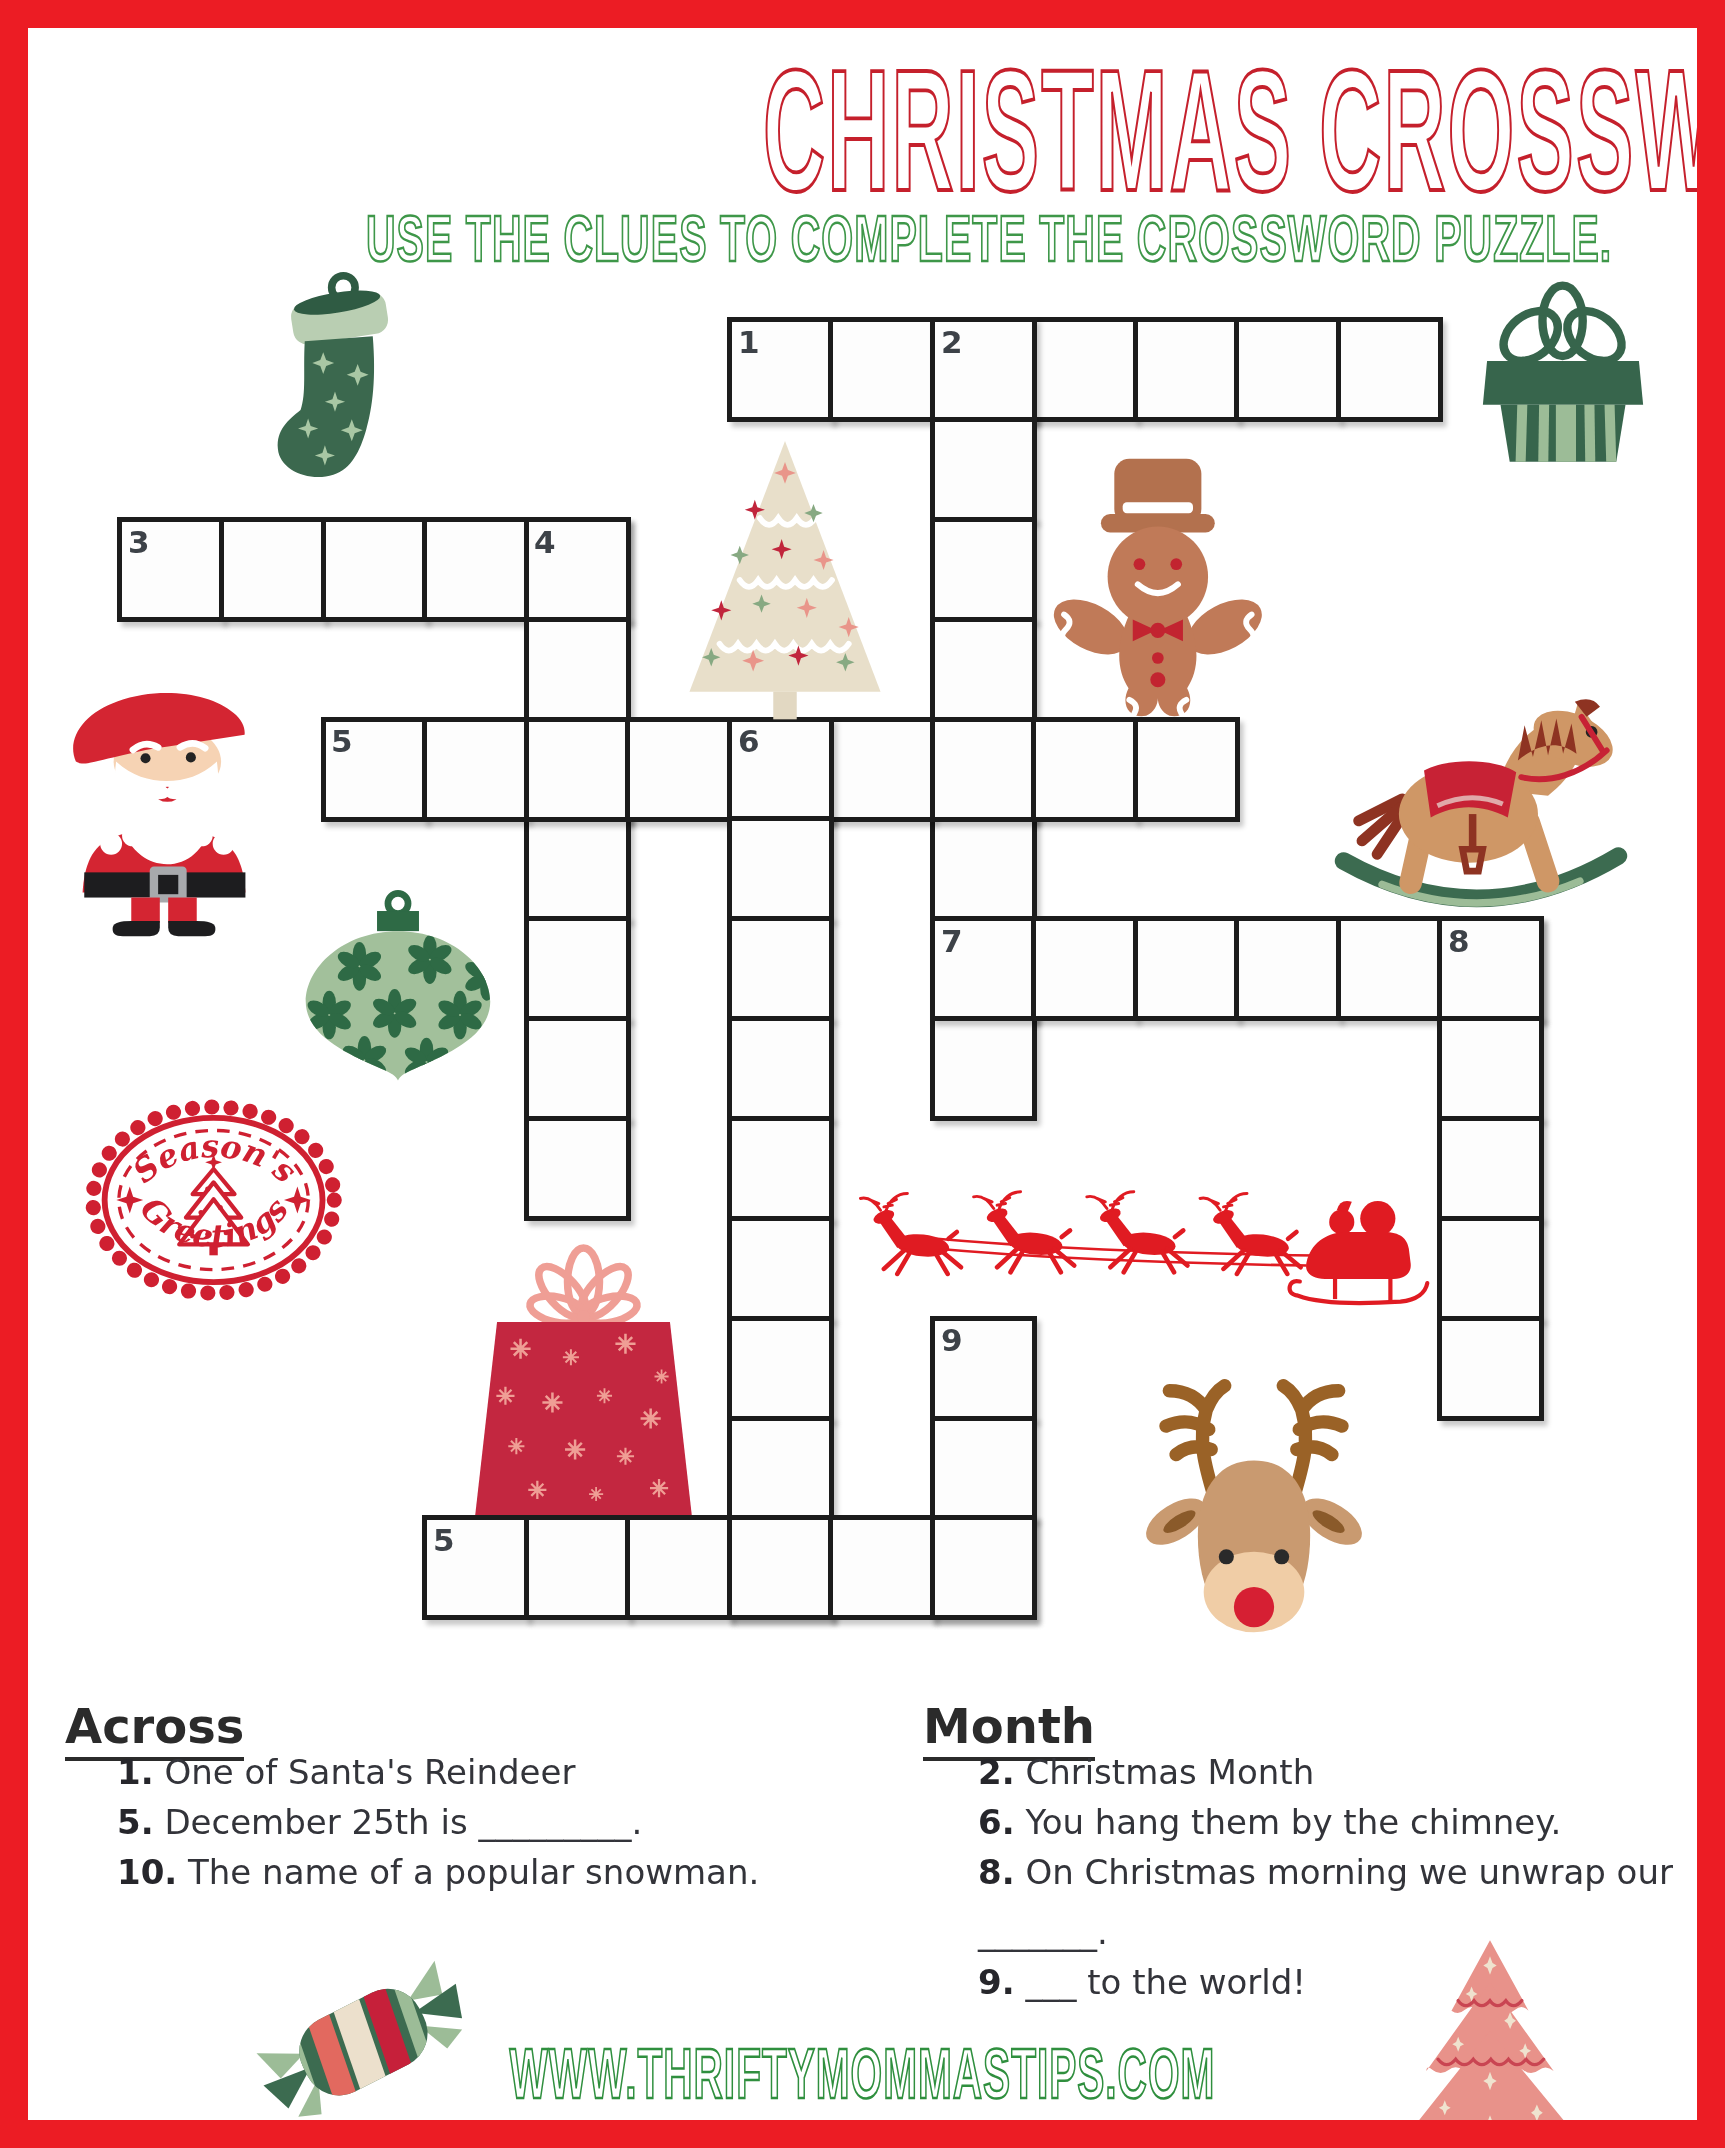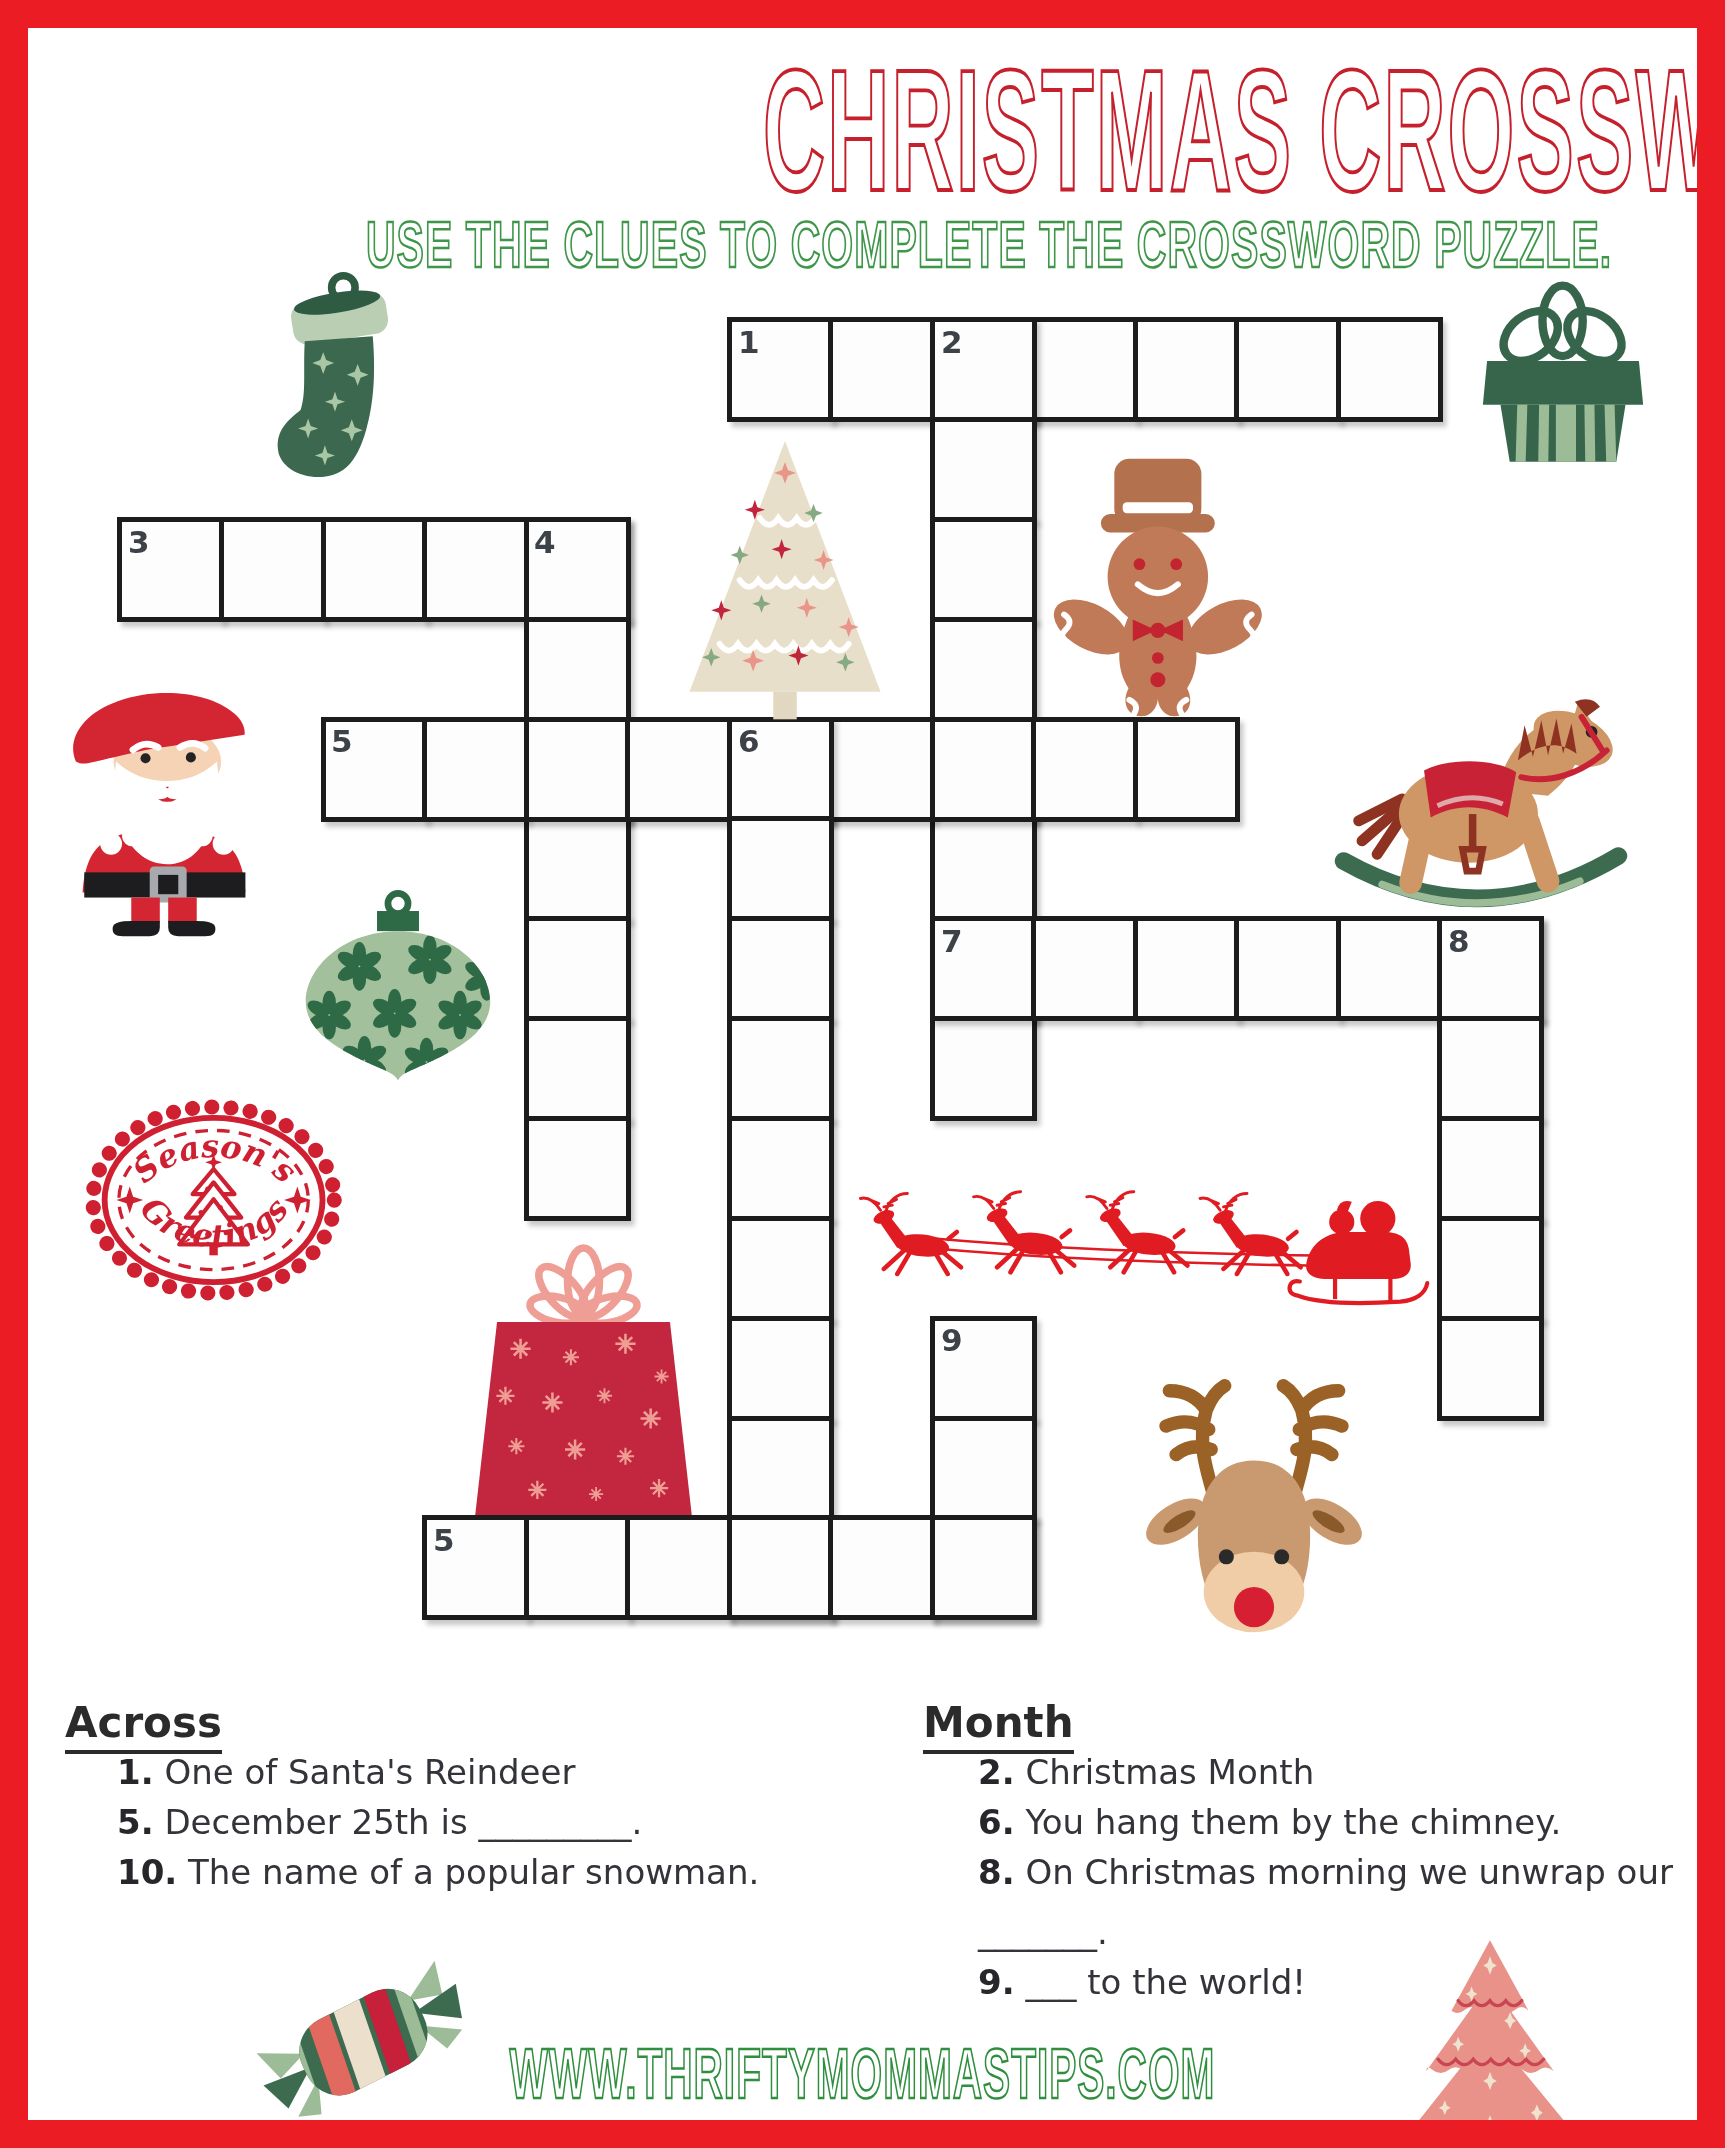--- a/index.html
+++ b/index.html
@@ -4,30 +4,30 @@
 <style>
   html,body{margin:0;padding:0;background:#fff;}
   #canvas{position:relative;width:1725px;height:2148px;background:#fff;overflow:hidden;
           font-family:"DejaVu Sans",sans-serif;}
   #frame{position:absolute;inset:0;border:28px solid #ec1c24;pointer-events:none;z-index:40;}
   .titlewrap{position:absolute;left:0;width:100%;text-align:center;white-space:nowrap;z-index:5;}
   .outline{display:inline-block;line-height:1;font-weight:700;font-family:"Liberation Sans",sans-serif;color:#fff;}
   @supports not (-webkit-text-stroke: 1px red){ .outline{color:inherit;} }
   #title{top:44px;}
   #title .outline{font-size:172px;letter-spacing:4.2px;transform:scaleX(.50);-webkit-text-stroke:3.8px #c5202c;color:#fff;}
-  #subtitle{top:206px;margin-top:6px;}
+  #subtitle{top:206px;}
   #subtitle .outline{font-size:65px;letter-spacing:1.7px;transform:scaleX(.63);-webkit-text-stroke:2.5px #3e9749;}
   #footer-url{top:2039px;z-index:45;}
   #footer-url .outline{font-size:70px;letter-spacing:1.7px;transform:scaleX(.58);-webkit-text-stroke:2.5px #2f8f3e;}
   .cell{position:absolute;width:107px;height:105px;box-sizing:border-box;border:5px solid #1c1c1c;
         background:#fdfdfd;box-shadow:4.2px 5px 5px rgba(0,0,0,.22);}
   .cellnum{position:absolute;font-size:31px;font-weight:700;color:#3d4248;z-index:12;
            font-family:"DejaVu Sans",sans-serif;}
   .deco{position:absolute;}
-  .clue-head{position:absolute;font-size:42px;font-weight:700;color:#2b2b2b;z-index:20;
+  .clue-head{position:absolute;font-size:48px;font-weight:700;color:#2b2b2b;z-index:20;
              border-bottom:4.2px solid #2b2b2b;padding-bottom:2.5px;}
   .clue-list{position:absolute;z-index:20;}
   .clue{font-size:34px;line-height:50px;color:#33343a;white-space:nowrap;}
   .clue b{font-weight:700;color:#26262b;}
   .clue.gap{margin-top:10px;}
   svg{display:block;}
 </style>
 </head>
 <body>
 

